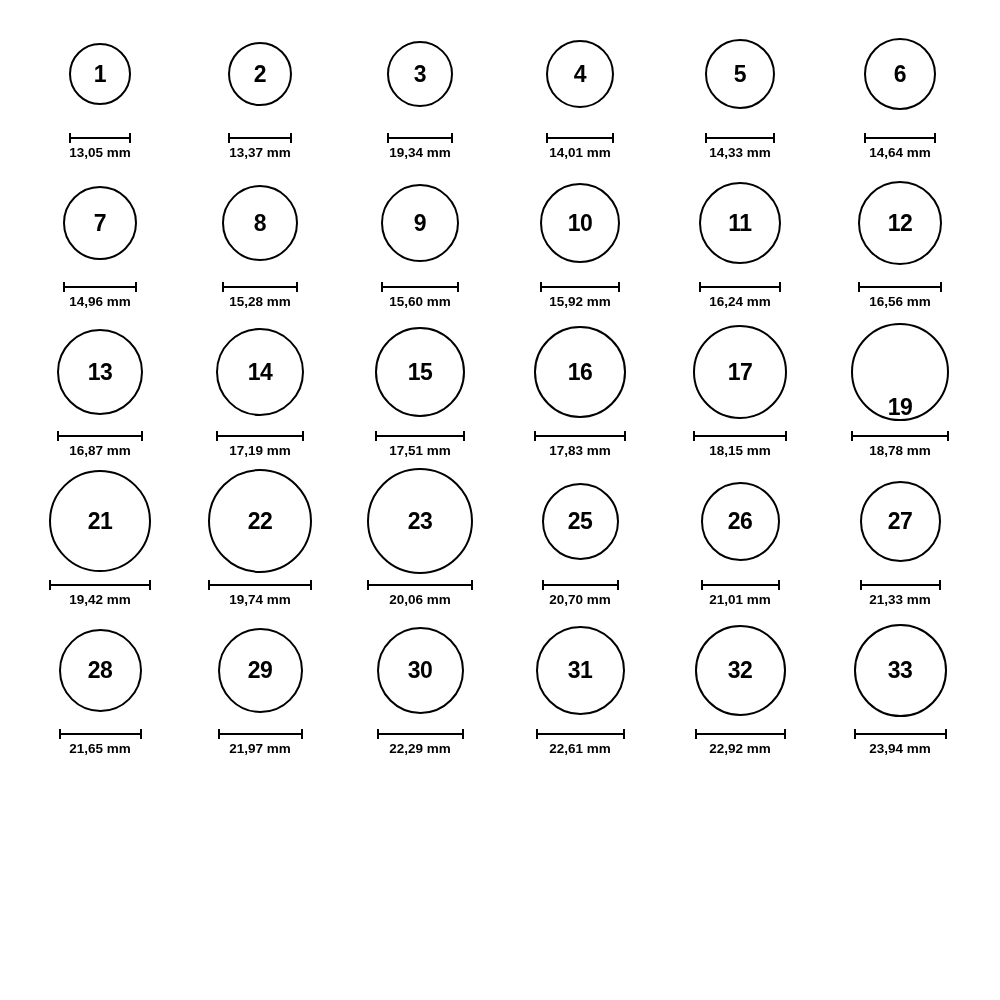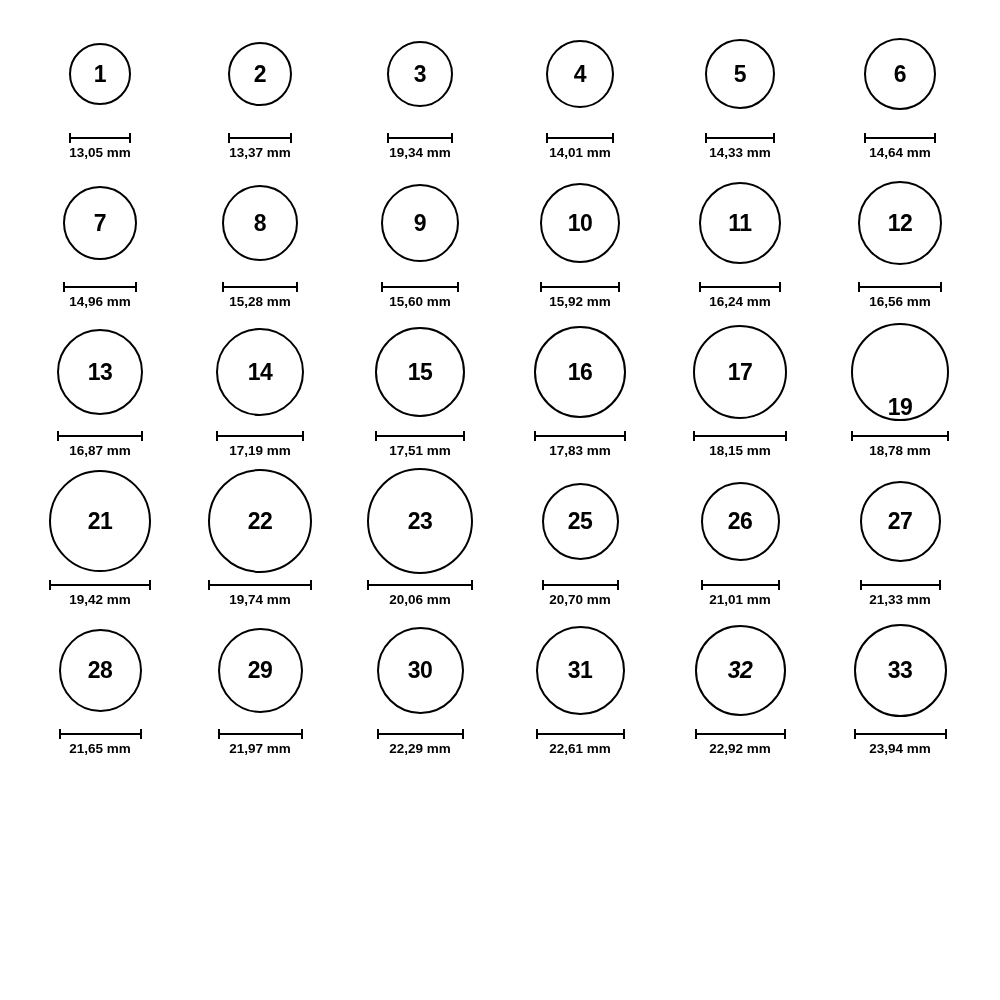--- a/index.html
+++ b/index.html
@@ -449,21 +449,21 @@
         </div>
         <div class="ring-ruler" style="width: 89px;">
           <div class="bar"></div>
           <div class="cap left"></div>
           <div class="cap right"></div>
         </div>
         <div class="ring-mm">22,61 mm</div>
       </div>
       <div class="ring-cell">
         <div class="ring-circle-wrap">
-          <div class="ring-circle" style="width: 91px; height: 91px; font-style: italic;">
+          <div class="ring-circle" style="width: 91px; height: 91px;">
             <span class="ring-number">32</span>
           </div>
         </div>
         <div class="ring-ruler" style="width: 91px;">
           <div class="bar"></div>
           <div class="cap left"></div>
           <div class="cap right"></div>
         </div>
         <div class="ring-mm">22,92 mm</div>
       </div>

